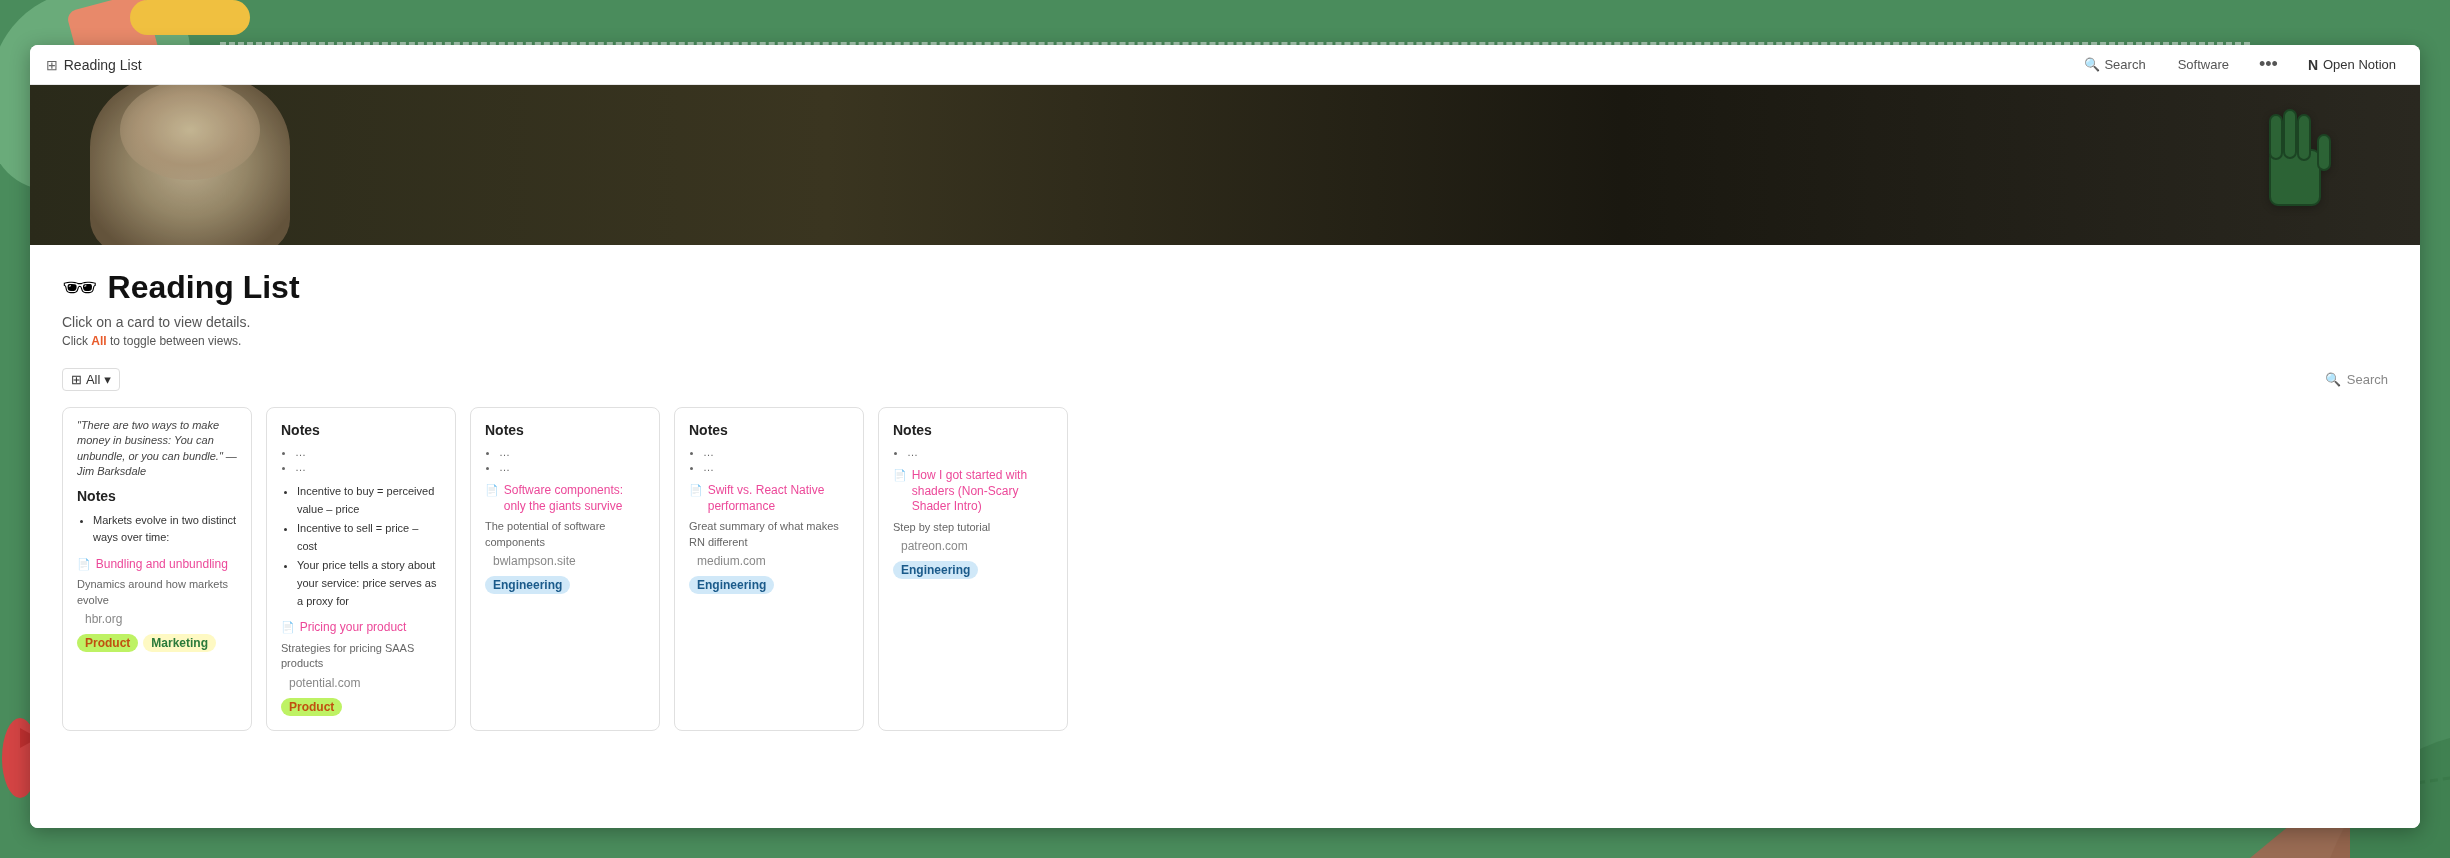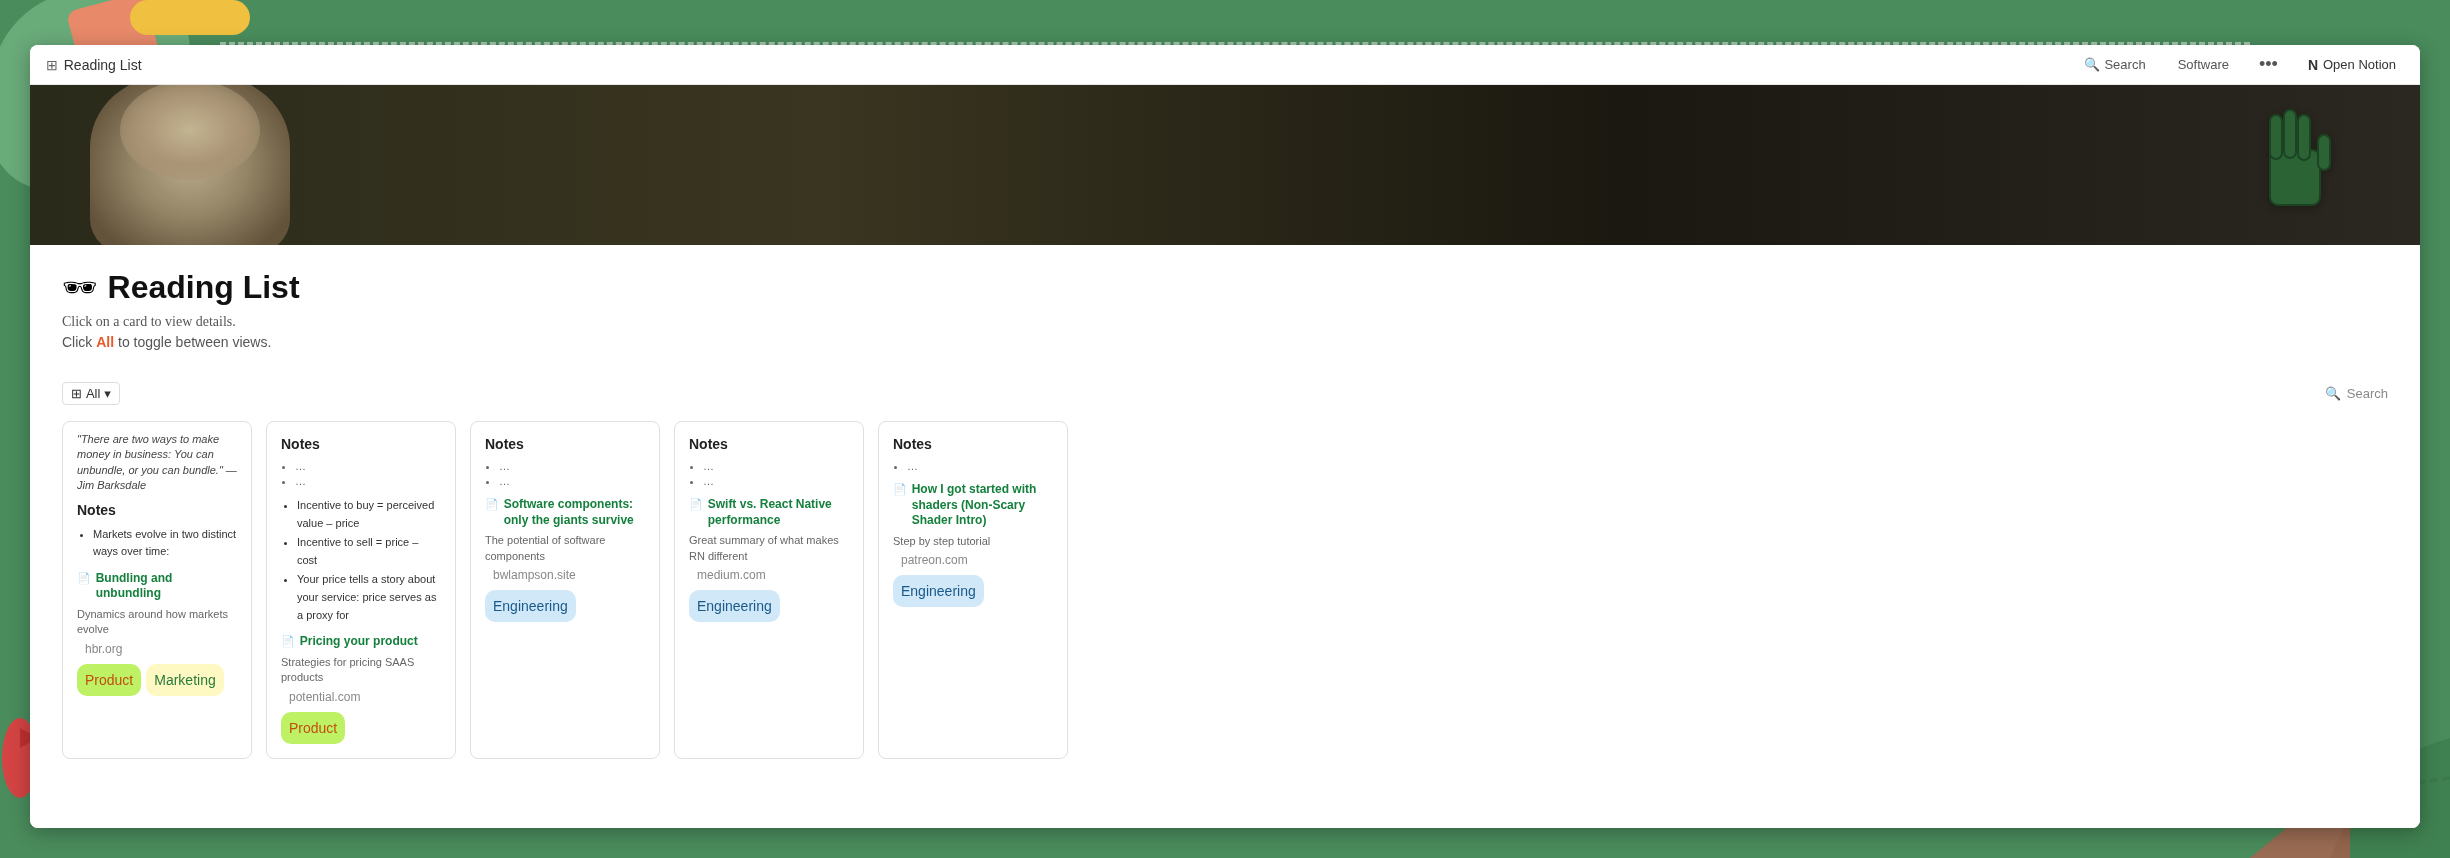--- a/index.html
+++ b/index.html
@@ -182,26 +182,25 @@
     }
     .page-title {
       font-size: 32px;
       font-weight: 700;
       color: #111;
     }
     .page-subtitle {
       font-size: 14px;
       color: #555;
       margin-bottom: 4px;
-      font-family: Liberation Serif, serif;
     }
     .page-subtitle-2 {
-      font-size: 14px;
+      font-size: 12px;
       color: #555;
-      margin-bottom: 32px;
+      margin-bottom: 20px;
     }
     .all-badge-text {
       color: #e85a2a;
       font-weight: 600;
     }
 
     
     .view-controls {
       display: flex;
       align-items: center;
@@ -286,22 +285,22 @@
       margin-bottom: 5px;
     }
     .card-link-icon {
       font-size: 11px;
       color: #888;
       margin-top: 1px;
       flex-shrink: 0;
     }
     .card-link-title {
       font-size: 12px;
-      font-weight: 700;
-      color: #15803d;
+      font-weight: 400;
+      color: #ec4899;
       line-height: 1.3;
     }
     .card-link-desc {
       font-size: 11px;
       color: #666;
       margin-bottom: 4px;
       line-height: 1.4;
     }
     .card-link-domain {
       font-size: 12px;
@@ -309,24 +308,24 @@
       margin-bottom: 8px;
       padding-left: 8px;
     }
 
     .card-tags {
       display: flex;
       gap: 5px;
       flex-wrap: wrap;
     }
     .tag {
-      font-size: 14px;
-      padding: 8px 8px;
+      font-size: 12px;
+      padding: 2px 8px;
       border-radius: 10px;
-      font-weight: 400;
+      font-weight: 700;
     }
     .tag-product { background: #bef264; color: #c05010; }
     .tag-marketing { background: #fef9c3; color: #2a7a3a; }
     .tag-engineering { background: #d0e8f8; color: #1a5a8a; }
 
     
     .dot-bullets {
       list-style: disc;
       padding-left: 14px;
       font-size: 11px;

